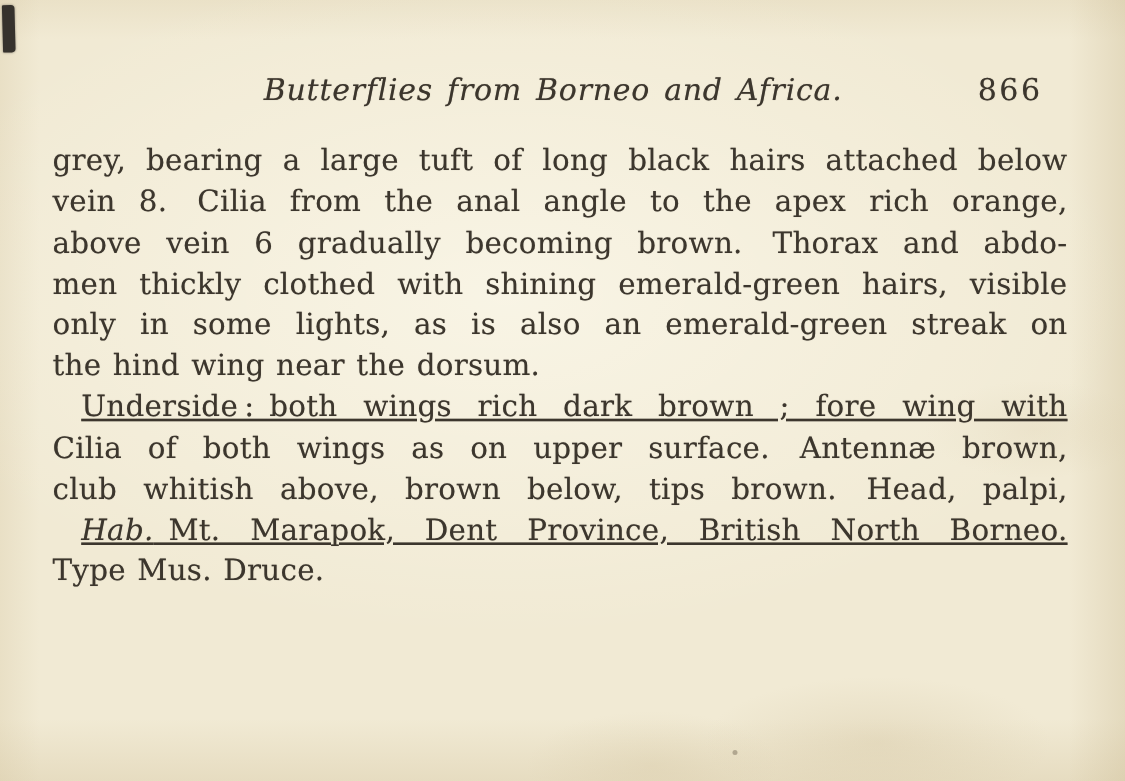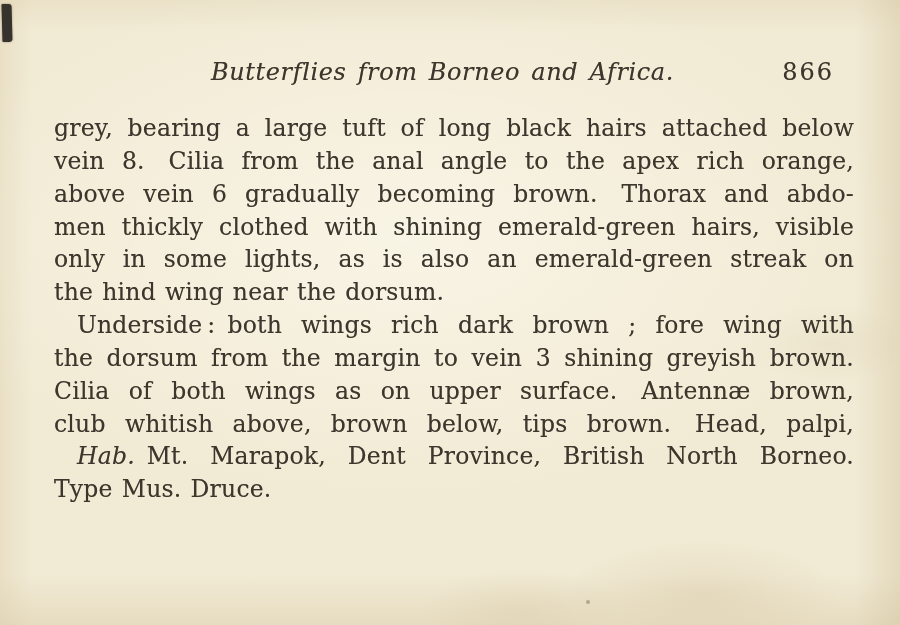--- a/index.html
+++ b/index.html
@@ -63,27 +63,27 @@
     position: absolute;
     left: 42px;
     top: 112px;
     width: 812px;
     font-size: 23.5px;
     line-height: 32.85px;
     letter-spacing: 0.2px;
     word-spacing: 1.5px;
     text-shadow: 0 0 0.6px rgba(56,50,42,0.45);
   }
-  .line { text-align: left; margin-left: 12px; }
+  .line { text-align: left; }
   .line.just {
     text-align: justify;
     text-align-last: justify;
     text-justify: inter-word;
   }
-  .line.indent { text-indent: 23px; }
+  .line.indent { text-indent: 23px; text-decoration: underline; }
   .it { font-style: italic; }
   .ink-speck {
     position: absolute;
     left: 586px;
     top: 600px;
     width: 4px;
     height: 4px;
     border-radius: 50%;
     background: #857a66;
     opacity: 0.55;
@@ -101,21 +101,20 @@
   </div>
 
   <div class="page-body">
       <div class="line just"><span>grey, bearing a large tuft of long black hairs attached below</span></div>
       <div class="line just"><span>vein 8.  Cilia from the anal angle to the apex rich orange,</span></div>
       <div class="line just"><span>above vein 6 gradually becoming brown.  Thorax and abdo-</span></div>
       <div class="line just"><span>men thickly clothed with shining emerald-green hairs, visible</span></div>
       <div class="line just"><span>only in some lights, as is also an emerald-green streak on</span></div>
       <div class="line"><span>the hind wing near the dorsum.</span></div>
       <div class="line just indent"><span>Underside : both wings rich dark brown ; fore wing with</span></div>
-      <div class="line just"><span>the dorsum from the margin to vein 3 shining greyish brown.</span></div>
       <div class="line just"><span>Cilia of both wings as on upper surface.  Antennæ brown,</span></div>
       <div class="line just"><span>club whitish above, brown below, tips brown.  Head, palpi,</span></div>
       <div class="line just indent"><span class="it">Hab.</span><span> Mt. Marapok, Dent Province, British North Borneo.</span></div>
       <div class="line"><span>Type Mus. Druce.</span></div>
     </div>
 
   <div class="ink-speck"></div>
 </div>
 
 </body></html>

